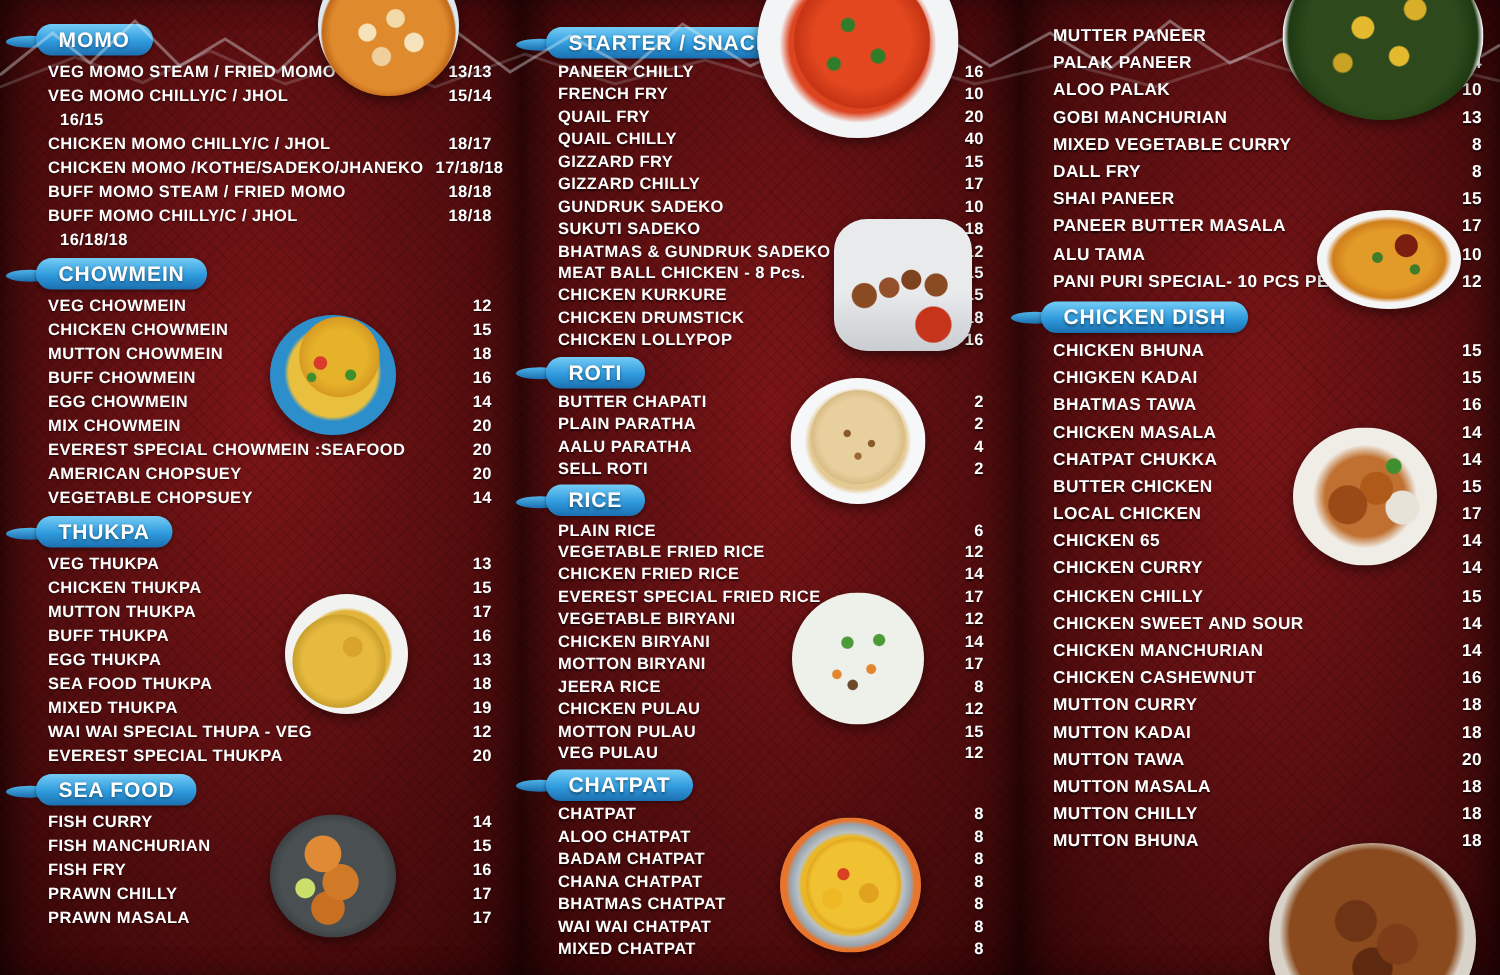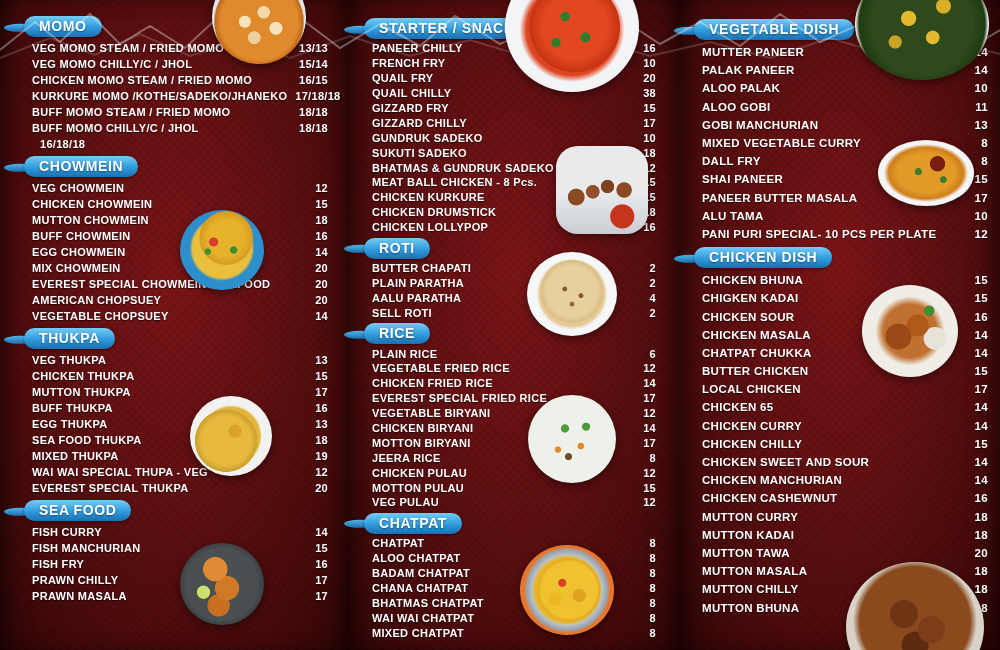--- a/index.html
+++ b/index.html
@@ -138,24 +138,26 @@
 <div class="page">
 
   <div class="panel panel1">
     <div class="col"><div class="badge">MOMO</div><div class="row">
           <span class="iname">VEG MOMO STEAM / FRIED MOMO</span>
           <span class="iprice">13/13</span>
         </div><div class="row">
           <span class="iname">VEG MOMO CHILLY/C / JHOL</span>
           <span class="iprice">15/14</span>
         </div><div class="row">
-          <span class="iname">CHICKEN MOMO STEAM / FRIED MOMO</span>
           <span class="iprice">16/15</span>
         </div><div class="row">
-          <span class="iname">KURKURE MOMO /KOTHE/SADEKO/JHANEKO</span>
+          <span class="iname">CHICKEN MOMO CHILLY/C / JHOL</span>
+          <span class="iprice">18/17</span>
+        </div><div class="row">
+          <span class="iname">CHICKEN MOMO /KOTHE/SADEKO/JHANEKO</span>
           <span class="iprice">17/18/18</span>
         </div><div class="row">
           <span class="iname">BUFF MOMO STEAM / FRIED MOMO</span>
           <span class="iprice">18/18</span>
         </div><div class="row">
           <span class="iname">BUFF MOMO CHILLY/C / JHOL</span>
           <span class="iprice">18/18</span>
         </div><div class="row">
           <span class="iprice">16/18/18</span>
         </div><div class="badge">CHOWMEIN</div><div class="row">
@@ -234,21 +236,21 @@
           <span class="iname">PANEER CHILLY</span>
           <span class="iprice">16</span>
         </div><div class="row">
           <span class="iname">FRENCH FRY</span>
           <span class="iprice">10</span>
         </div><div class="row">
           <span class="iname">QUAIL FRY</span>
           <span class="iprice">20</span>
         </div><div class="row">
           <span class="iname">QUAIL CHILLY</span>
-          <span class="iprice">38</span>
+          <span class="iprice">40</span>
         </div><div class="row">
           <span class="iname">GIZZARD FRY</span>
           <span class="iprice">15</span>
         </div><div class="row">
           <span class="iname">GIZZARD CHILLY</span>
           <span class="iprice">17</span>
         </div><div class="row">
           <span class="iname">GUNDRUK SADEKO</span>
           <span class="iprice">10</span>
         </div><div class="row">
@@ -331,33 +333,30 @@
           <span class="iprice">8</span>
         </div><div class="row">
           <span class="iname">WAI WAI CHATPAT</span>
           <span class="iprice">8</span>
         </div><div class="row">
           <span class="iname">MIXED CHATPAT</span>
           <span class="iprice">8</span>
         </div></div>
   </div>
   <div class="panel panel3">
-    <div class="col"><div class="badge">VEGETABLE DISH</div><div class="row">
+    <div class="col"><div class="row">
           <span class="iname">MUTTER PANEER</span>
           <span class="iprice">14</span>
         </div><div class="row">
           <span class="iname">PALAK PANEER</span>
           <span class="iprice">14</span>
         </div><div class="row">
           <span class="iname">ALOO PALAK</span>
           <span class="iprice">10</span>
         </div><div class="row">
-          <span class="iname">ALOO GOBI</span>
-          <span class="iprice">11</span>
-        </div><div class="row">
           <span class="iname">GOBI MANCHURIAN</span>
           <span class="iprice">13</span>
         </div><div class="row">
           <span class="iname">MIXED VEGETABLE CURRY</span>
           <span class="iprice">8</span>
         </div><div class="row">
           <span class="iname">DALL FRY</span>
           <span class="iprice">8</span>
         </div><div class="row">
           <span class="iname">SHAI PANEER</span>
@@ -371,21 +370,21 @@
         </div><div class="row">
           <span class="iname">PANI PURI SPECIAL- 10 PCS PER PLATE</span>
           <span class="iprice">12</span>
         </div><div class="badge">CHICKEN DISH</div><div class="row">
           <span class="iname">CHICKEN BHUNA</span>
           <span class="iprice">15</span>
         </div><div class="row">
           <span class="iname">CHIGKEN KADAI</span>
           <span class="iprice">15</span>
         </div><div class="row">
-          <span class="iname">CHICKEN  SOUR</span>
+          <span class="iname">BHATMAS  TAWA</span>
           <span class="iprice">16</span>
         </div><div class="row">
           <span class="iname">CHICKEN MASALA</span>
           <span class="iprice">14</span>
         </div><div class="row">
           <span class="iname">CHATPAT CHUKKA</span>
           <span class="iprice">14</span>
         </div><div class="row">
           <span class="iname">BUTTER CHICKEN</span>
           <span class="iprice">15</span>

